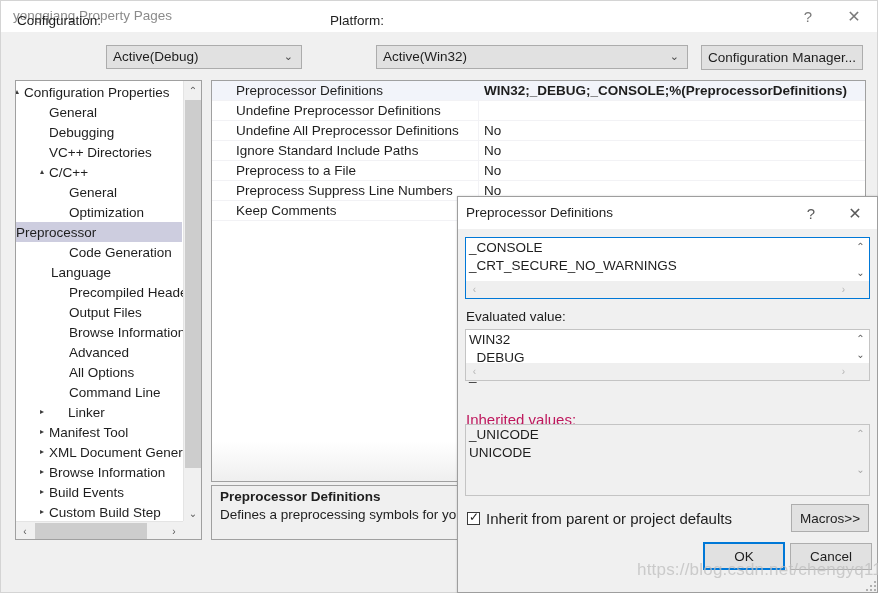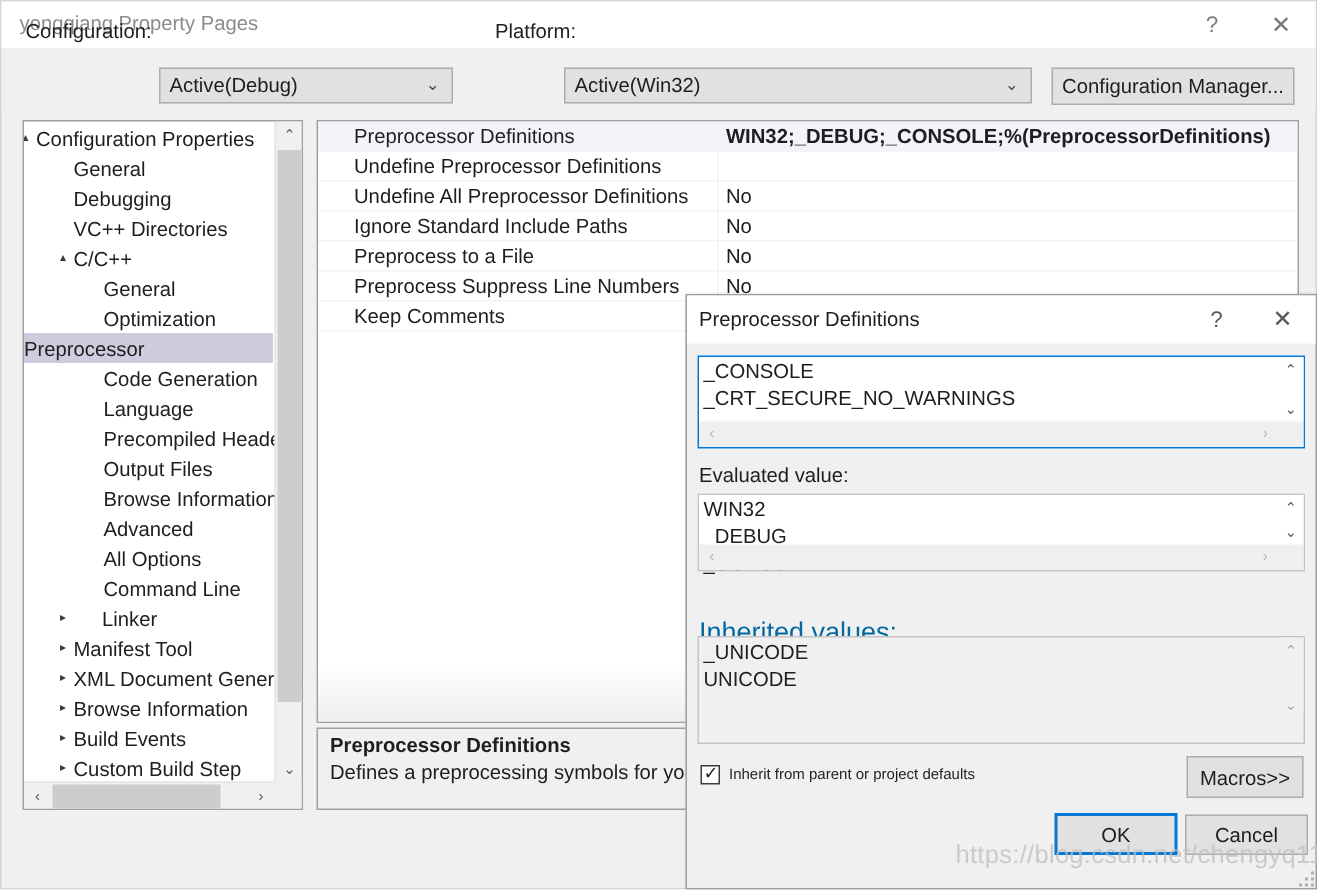--- a/index.html
+++ b/index.html
@@ -264,21 +264,21 @@
   #lbl-evaluated {
     position: absolute; left: 8px; top: 112px;
     font-size: 13.5px; color: #1e1e1e;
   }
   #edit-evaluated {
     left: 7px; top: 132px; width: 405px; height: 52px;
     border: 1px solid #c4c4c4;
   }
   #lbl-inherited {
     position: absolute; left: 8px; top: 214px;
-    font-size: 18px; color: #0369a1;
+    font-size: 15px; color: #be185d;
   }
   #edit-inherited {
     left: 7px; top: 227px; width: 405px; height: 72px;
     border: 1px solid #c4c4c4;
     background: #f0f0f0;
   }
   #edit-inherited .eb-vsb { background: #f0f0f0; }
   #edit-inherited .eb-vsb .arrowbtn { color: #a6a6a6; }
 
   #inherit-check-row {
@@ -289,21 +289,21 @@
     width: 13px; height: 13px;
     border: 1px solid #3a3a3a;
     background: #ffffff;
     position: relative;
     margin-right: 6px;
   }
   #inherit-checkbox .tick {
     position: absolute; left: 1px; top: -3px;
     font-size: 12px; color: #1e1e1e; line-height: 14px;
   }
-  #inherit-label { font-size: 10px; color: #1e1e1e; white-space: nowrap; }
+  #inherit-label { font-size: 15px; color: #1e1e1e; white-space: nowrap; }
 
   .dbtn {
     position: absolute;
     background: #e1e1e1;
     border: 1px solid #adadad;
     font-size: 13.5px; color: #1e1e1e;
     display: flex; align-items: center; justify-content: center;
   }
   #macros-btn { right: 8px; top: 307px; width: 78px; height: 28px; }
   #ok-btn {
@@ -387,21 +387,21 @@
         <div class="tnode sel">
           <span class="arrow" style="left: 39px;"></span>
           <span class="tlabel" style="">Preprocessor</span>
         </div>
         <div class="tnode">
           <span class="arrow" style="left: 39px;"></span>
           <span class="tlabel" style="margin-left: 53px;">Code Generation</span>
         </div>
         <div class="tnode">
           <span class="arrow" style="left: 39px;"></span>
-          <span class="tlabel" style="margin-left: 53px; text-align: center;">Language</span>
+          <span class="tlabel" style="margin-left: 35px; text-align: center;">Language</span>
         </div>
         <div class="tnode">
           <span class="arrow" style="left: 39px;"></span>
           <span class="tlabel" style="margin-left: 53px;">Precompiled Headers</span>
         </div>
         <div class="tnode">
           <span class="arrow" style="left: 39px;"></span>
           <span class="tlabel" style="margin-left: 53px;">Output Files</span>
         </div>
         <div class="tnode">

